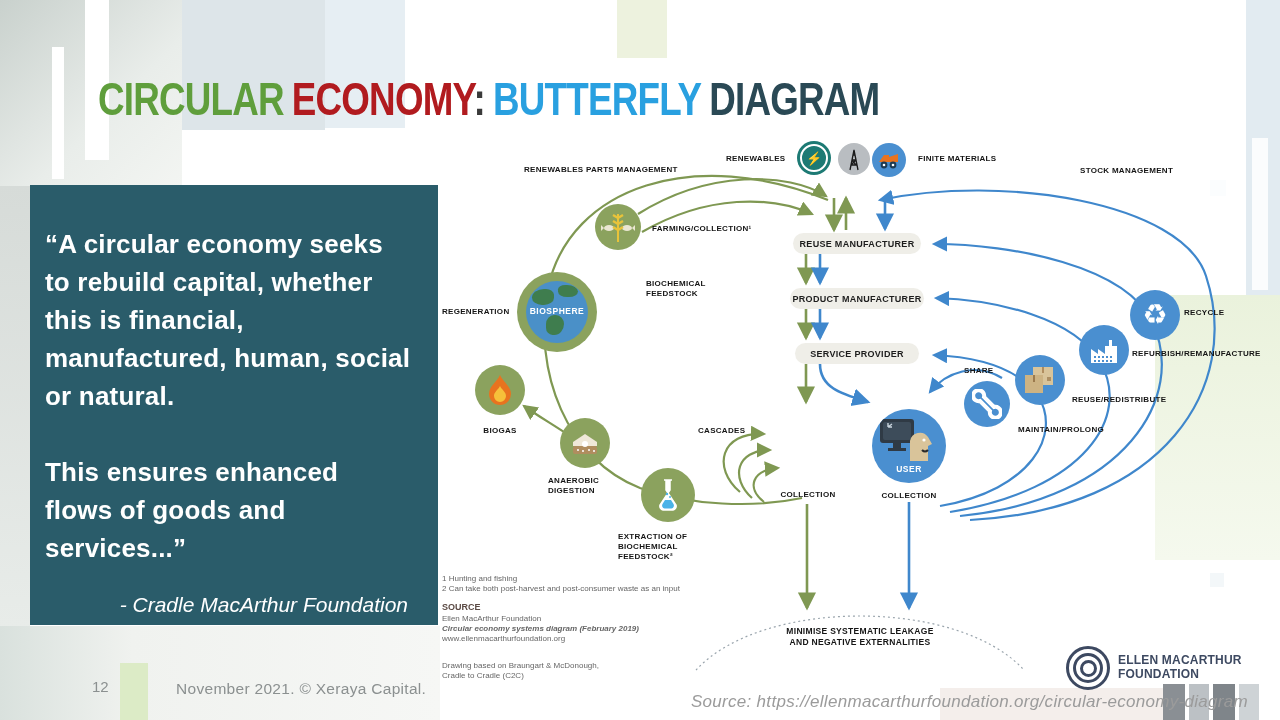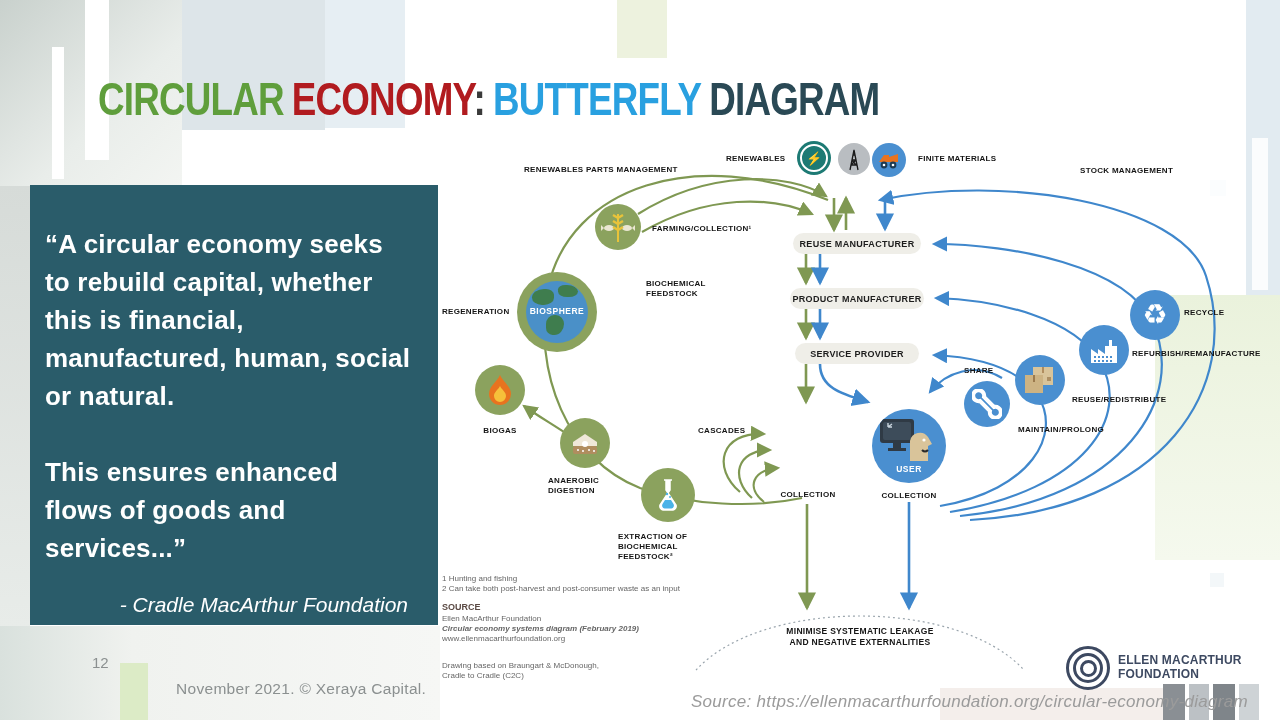--- a/index.html
+++ b/index.html
@@ -27,21 +27,21 @@
   .green{background:#8ba25e;} .blue{background:#4a8fd0;}
   .chainbox{position:absolute;background:#efeee8;border-radius:11px;display:flex;align-items:center;
             justify-content:center;font-size:9px;font-weight:bold;color:#1d1d1d;letter-spacing:.3px;}
   .circ-cap{position:absolute;width:100%;text-align:center;color:#fff;font-size:8.5px;font-weight:bold;letter-spacing:.5px;}
   .fineprint{position:absolute;font-size:8px;color:#666;line-height:1.3;}
   .fineprint b{color:#5b4a44;font-size:9px;}
   .emf{position:absolute;display:flex;align-items:center;gap:8px;color:#3d4961;}
   .ring{border:3px solid #3d4961;border-radius:50%;display:flex;align-items:center;justify-content:center;}
 
   
-  .pagenum{position:absolute;left:92px;top:654px;font-size:15px;color:#8b9090;}
+  .pagenum{position:absolute;left:92px;top:678px;font-size:15px;color:#8b9090;}
   .copyright{position:absolute;left:176px;top:680px;font-size:15.5px;color:#8b9090;letter-spacing:.3px;}
   .source{position:absolute;right:32px;top:692px;font-size:17px;color:#9b9b9b;font-style:italic;letter-spacing:.3px;}
 </style>
 </head>
 <body>
 
 <div class="slide">
 
   <div class="bg" style="left:0;top:0;width:182px;height:186px;background:linear-gradient(135deg,#c9d1cd,#e9edea 60%,#f3f5f2);"></div>
   <div class="bg" style="left:0;top:186px;width:30px;height:440px;background:linear-gradient(#d6dbd8,#e8ece9);"></div>

